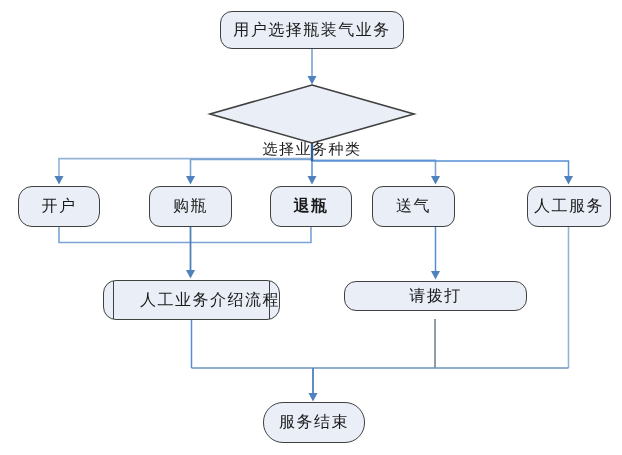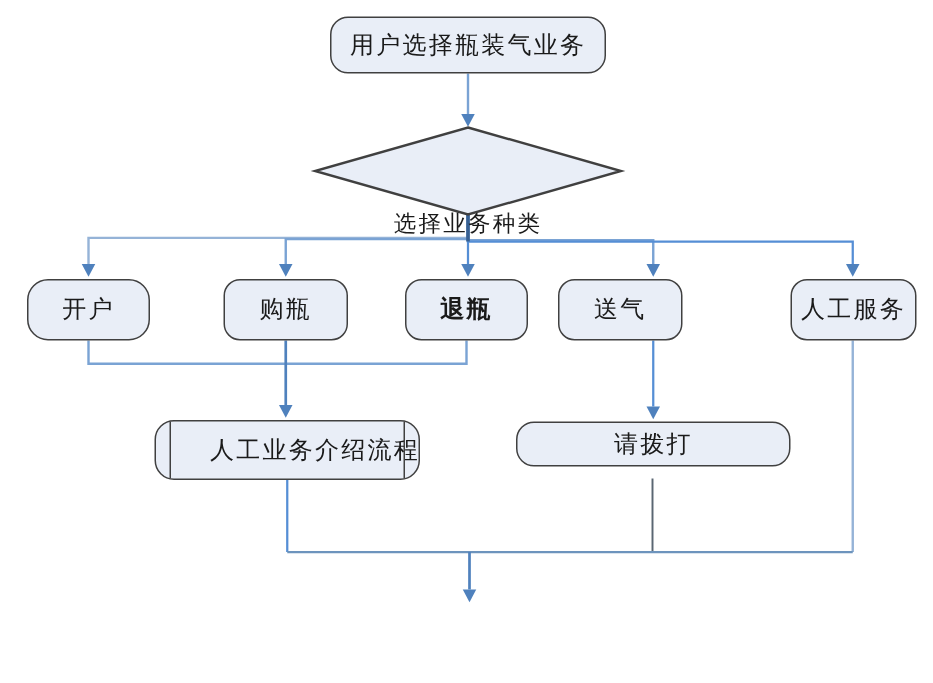--- a/index.html
+++ b/index.html
@@ -119,14 +119,17 @@
   </div>
 
   <div class="node predef" style="left:103px;top:280px;width:177px;height:40px;">
     <span>人工业务介绍流程</span>
   </div>
 
   <div class="node rounded" style="left:344px;top:281px;width:183px;height:30px;">
     <span>请拨打</span>
   </div>
 
+  <div class="node terminator" style="left:263px;top:402px;width:102px;height:41px;">
+    <span>服务结束</span>
+  </div>
 
 </div>
 
 </body></html>

